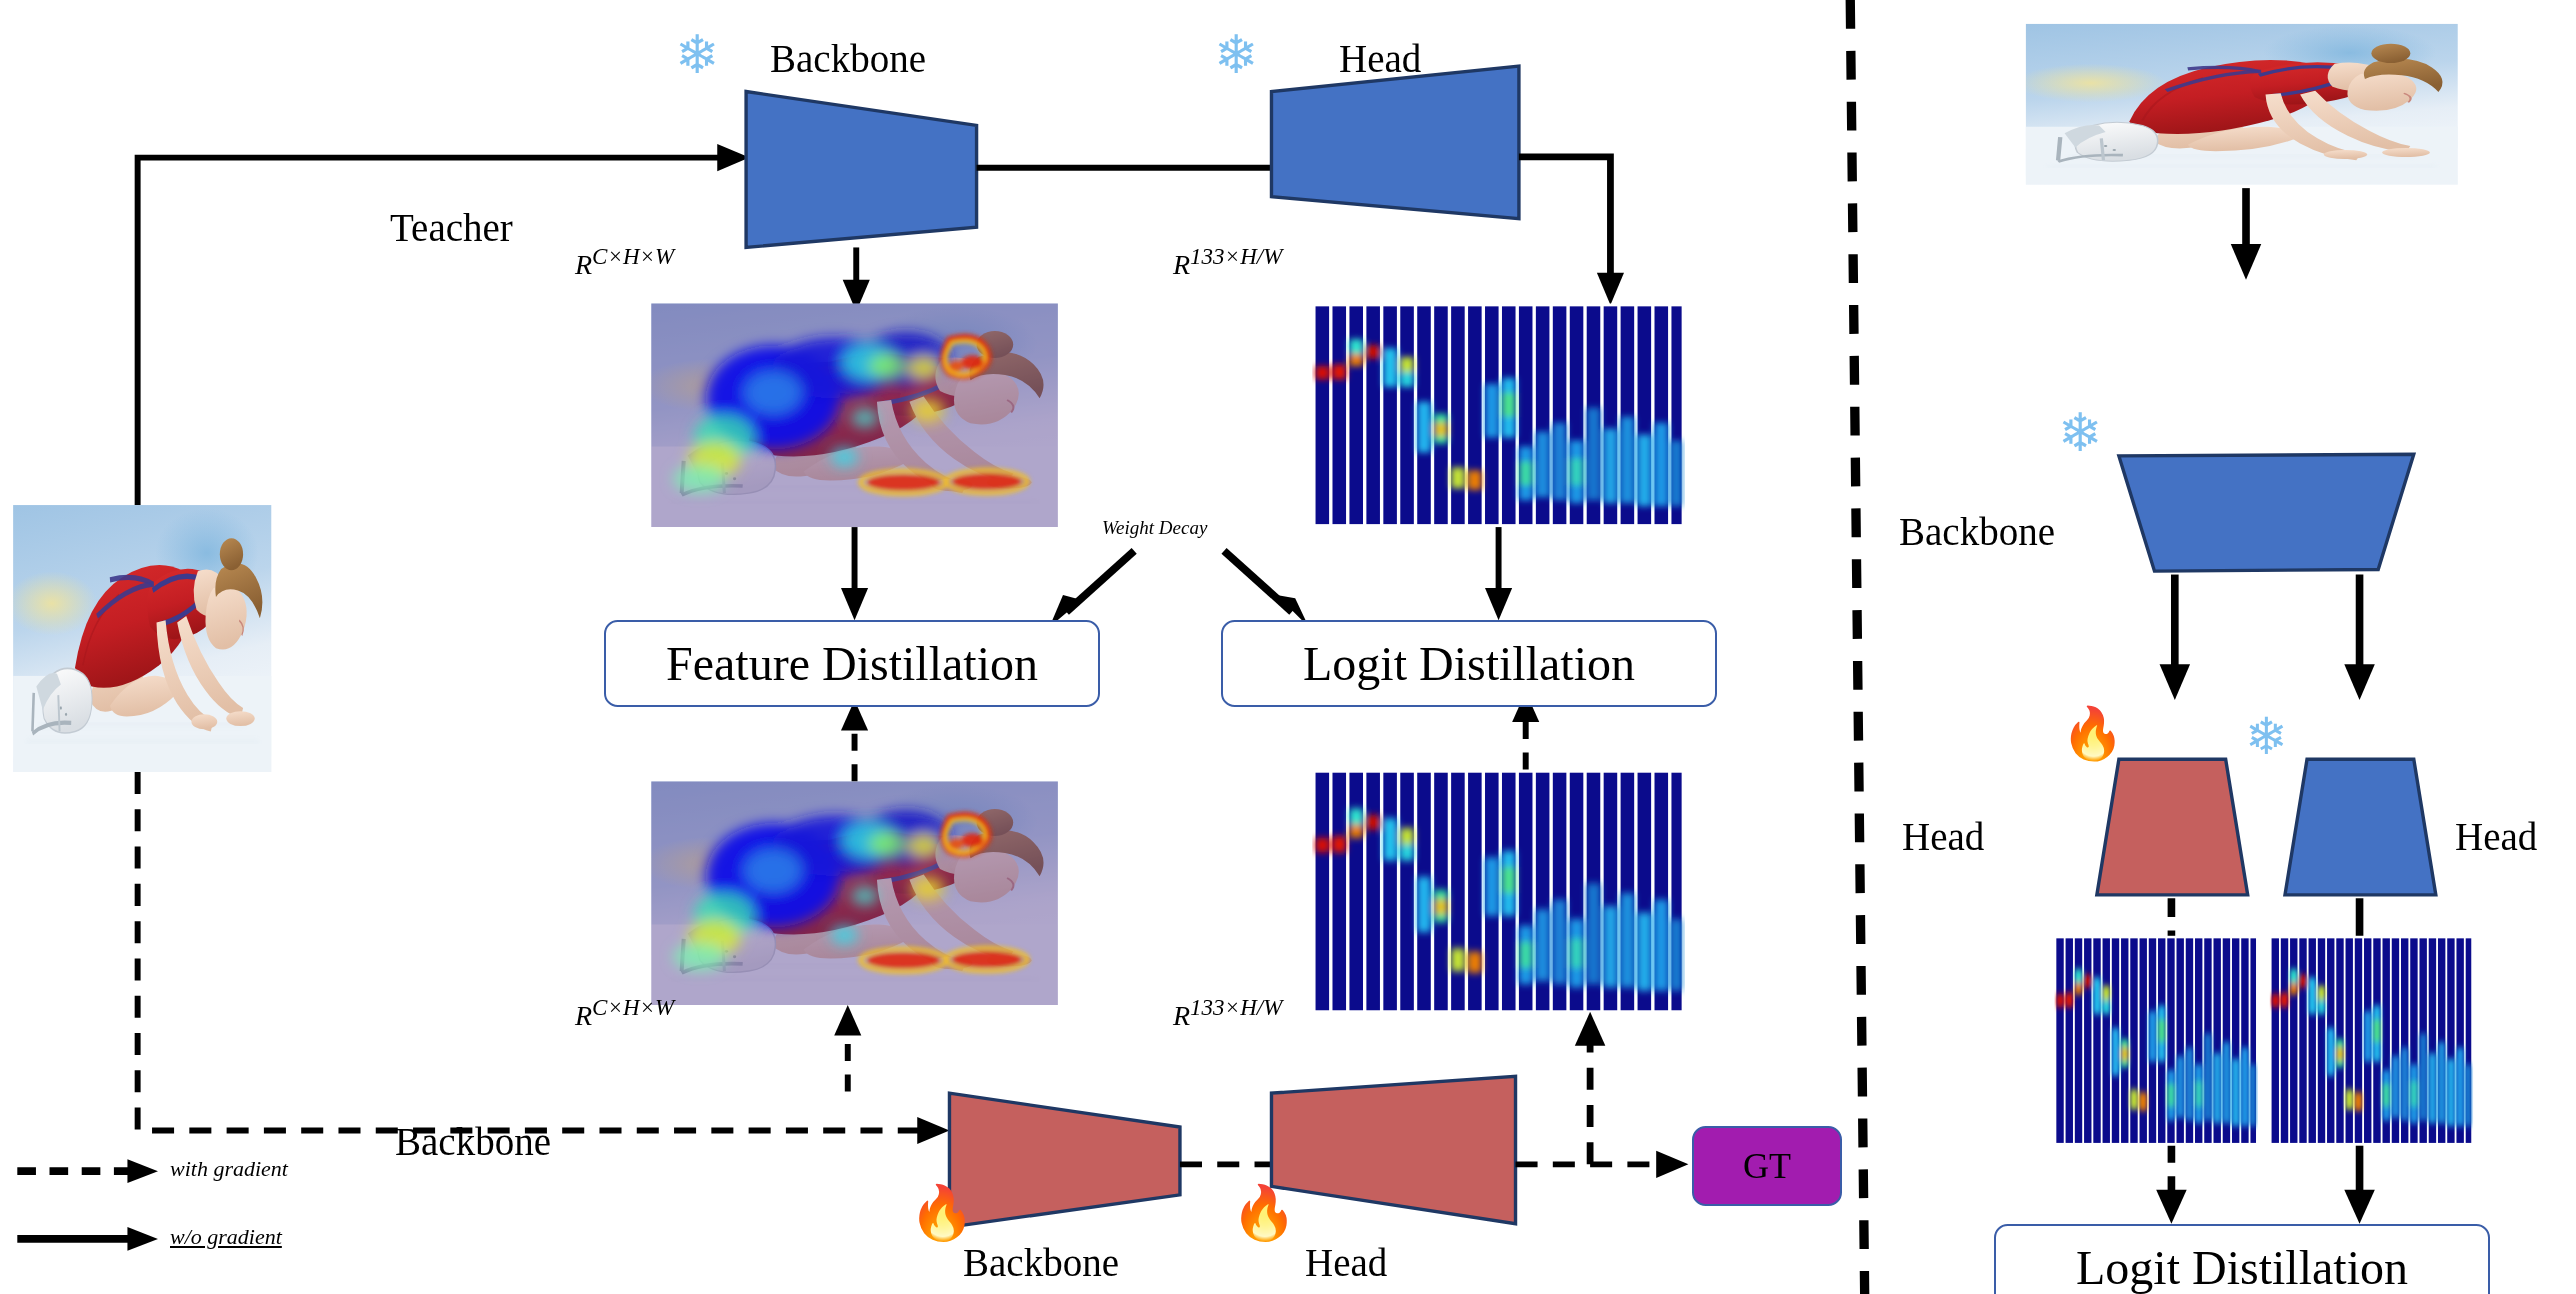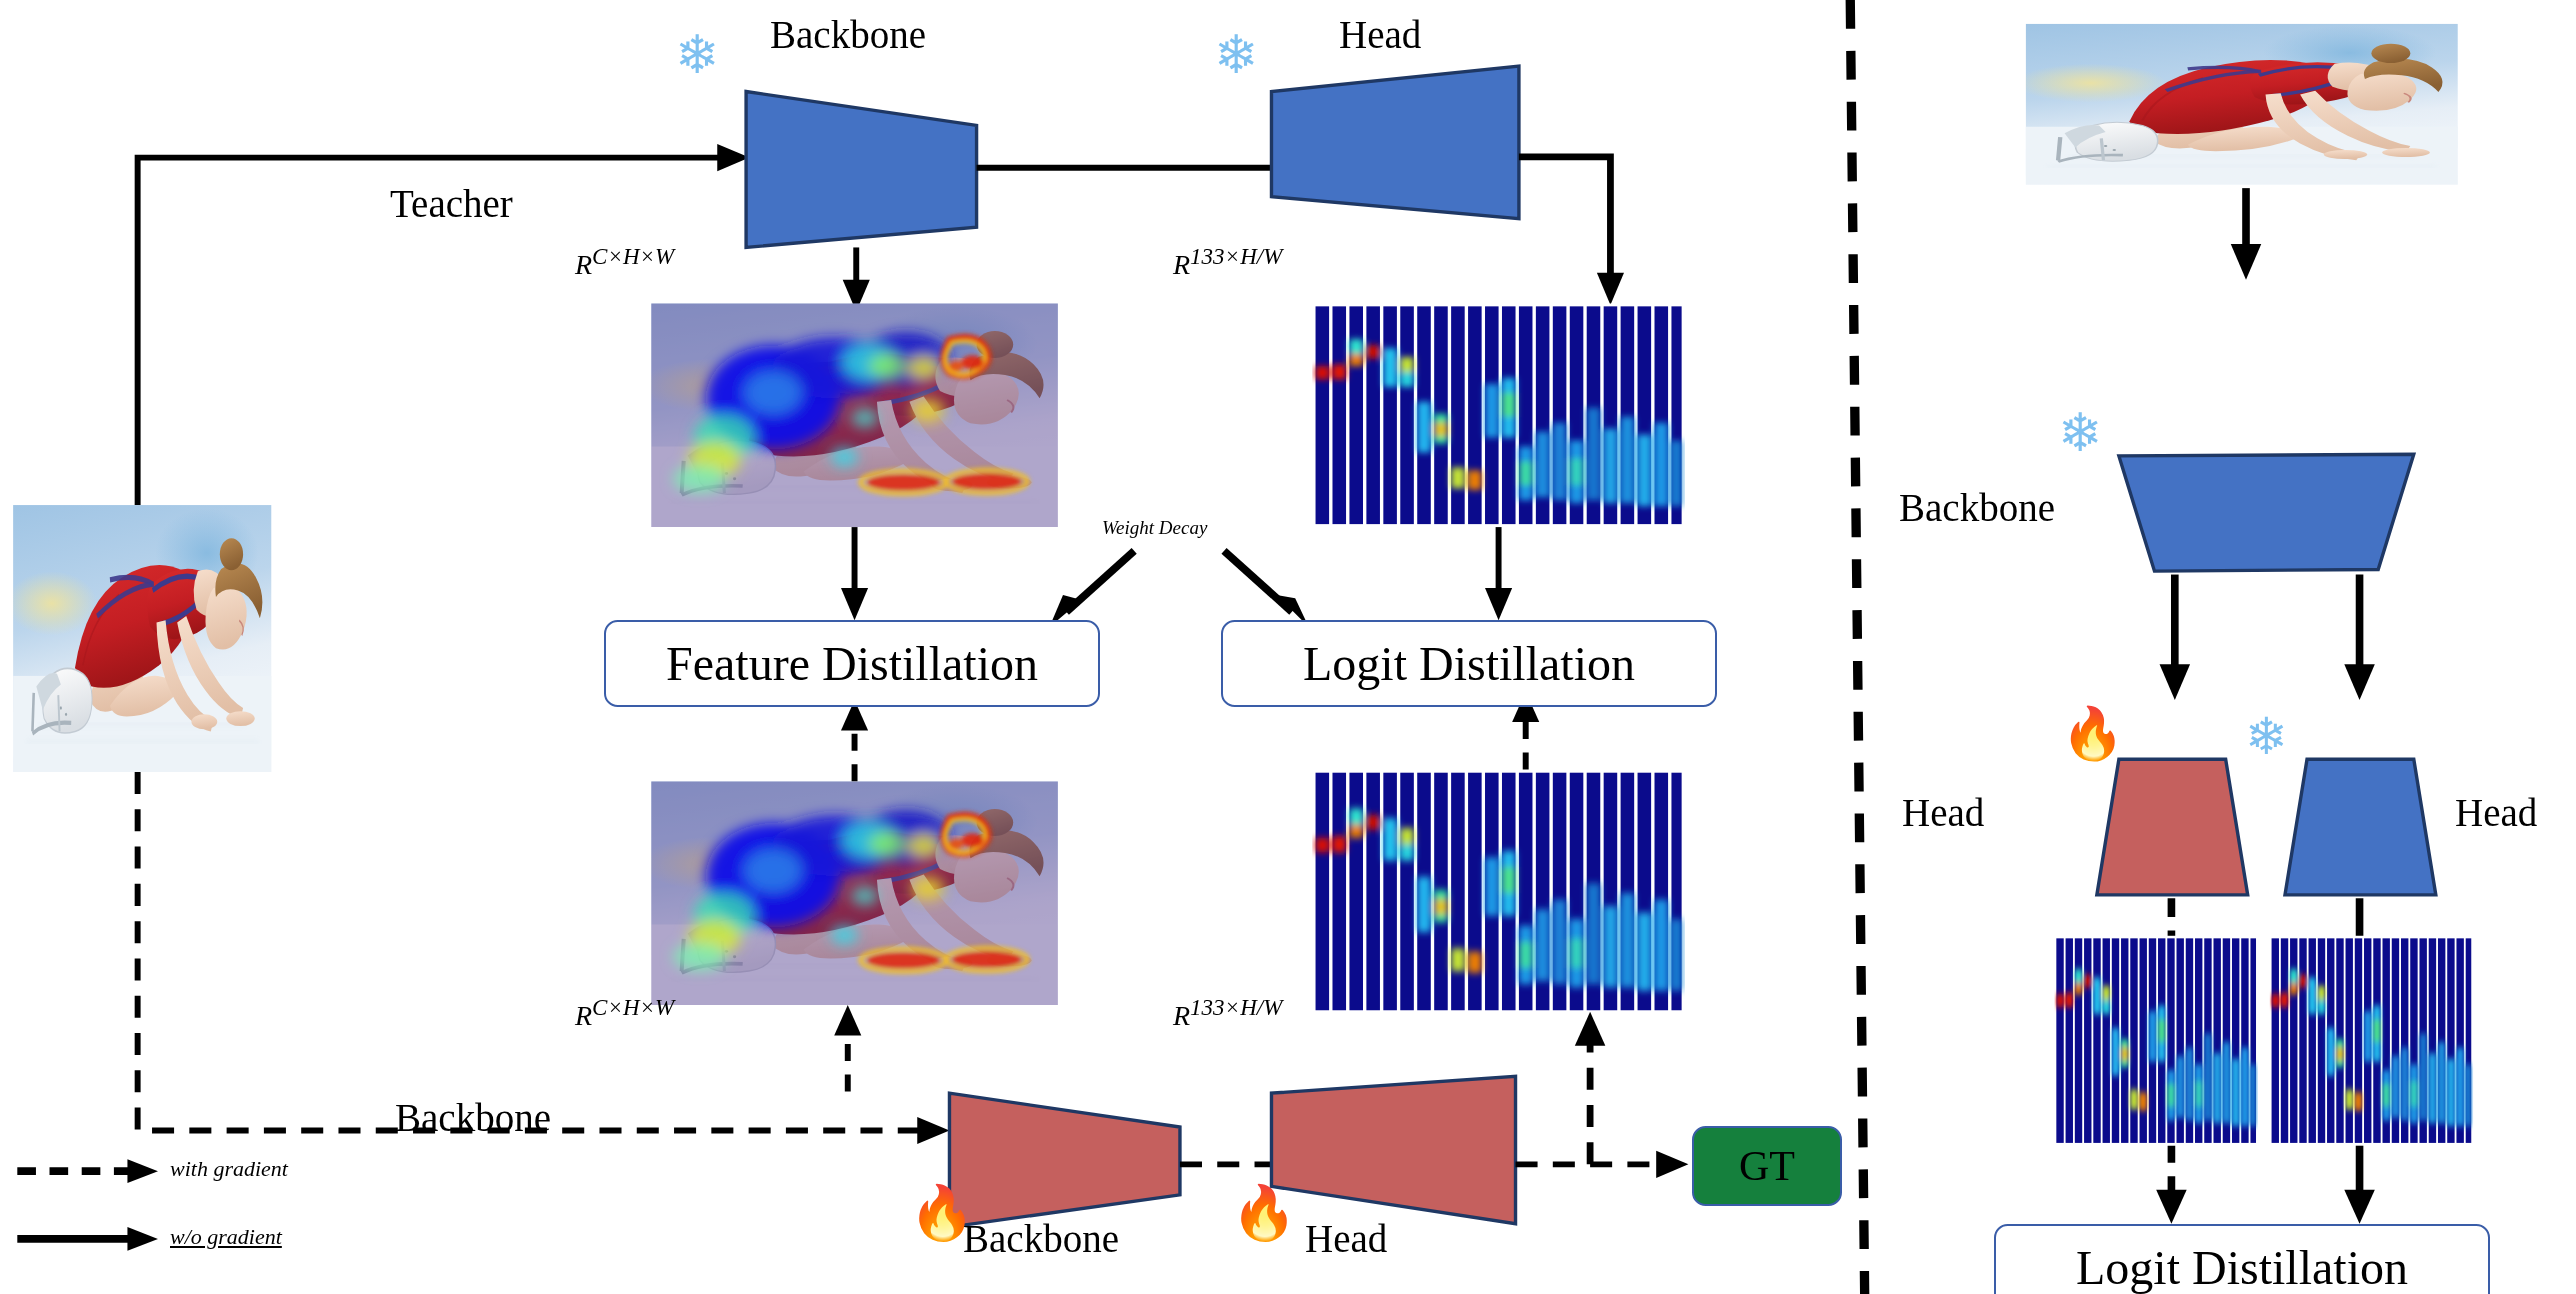--- a/index.html
+++ b/index.html
@@ -1,31 +1,31 @@
 <!DOCTYPE html>
 <html style="font-size:13.6px"><head>
 <meta charset="utf-8">
 <style>
   html,body{margin:0;padding:0;background:#ffffff;}
   body{width:2576px;height:1294px;position:relative;overflow:hidden;
        font-family:"Liberation Serif", serif;color:#000;}
   .stage{position:absolute;left:0;top:0;width:2576px;height:1294px;}
   svg.layer{position:absolute;left:0;top:0;width:2576px;height:1294px;overflow:visible;}
   .lbl{position:absolute;white-space:nowrap;font-family:"Liberation Serif",serif;color:#000;}
-  .lbl-big{font-size:39px;}
+  .lbl-big{font-size:39px;margin-top:24px;}
   .lbl-ital{font-style:italic;font-size:19px;font-family:"Liberation Serif",serif;}
   .lbl-legend{font-style:italic;font-size:22px;}
   .sup{font-size:28px;font-style:italic;}
   .sup sup{font-size:23px;}
   .box{position:absolute;border:2.1px solid #3A5DA8;border-radius:13.6px;background:#fff;
        display:flex;align-items:center;justify-content:center;
        font-size:48px;font-family:"Liberation Serif",serif;color:#000;}
-  .boxgt{position:absolute;border:2.1px solid #3A5DA8;border-radius:13.6px;background:#15803d;
+  .boxgt{position:absolute;border:2.1px solid #3A5DA8;border-radius:13.6px;background:#a21caf;
        display:flex;align-items:center;justify-content:center;
-       font-size:42px;font-family:"Liberation Serif",serif;color:#000;}
+       font-size:36px;font-family:"Liberation Serif",serif;color:#000;}
   .snow{position:absolute;color:#7EC0F0;line-height:1;user-select:none;}
   .fire{position:absolute;line-height:1;user-select:none;}
 </style>
 </head>
 <body>
 
 <div class="stage">
 
   <svg class="layer" viewBox="0 0 3039 1527">
     <defs>

